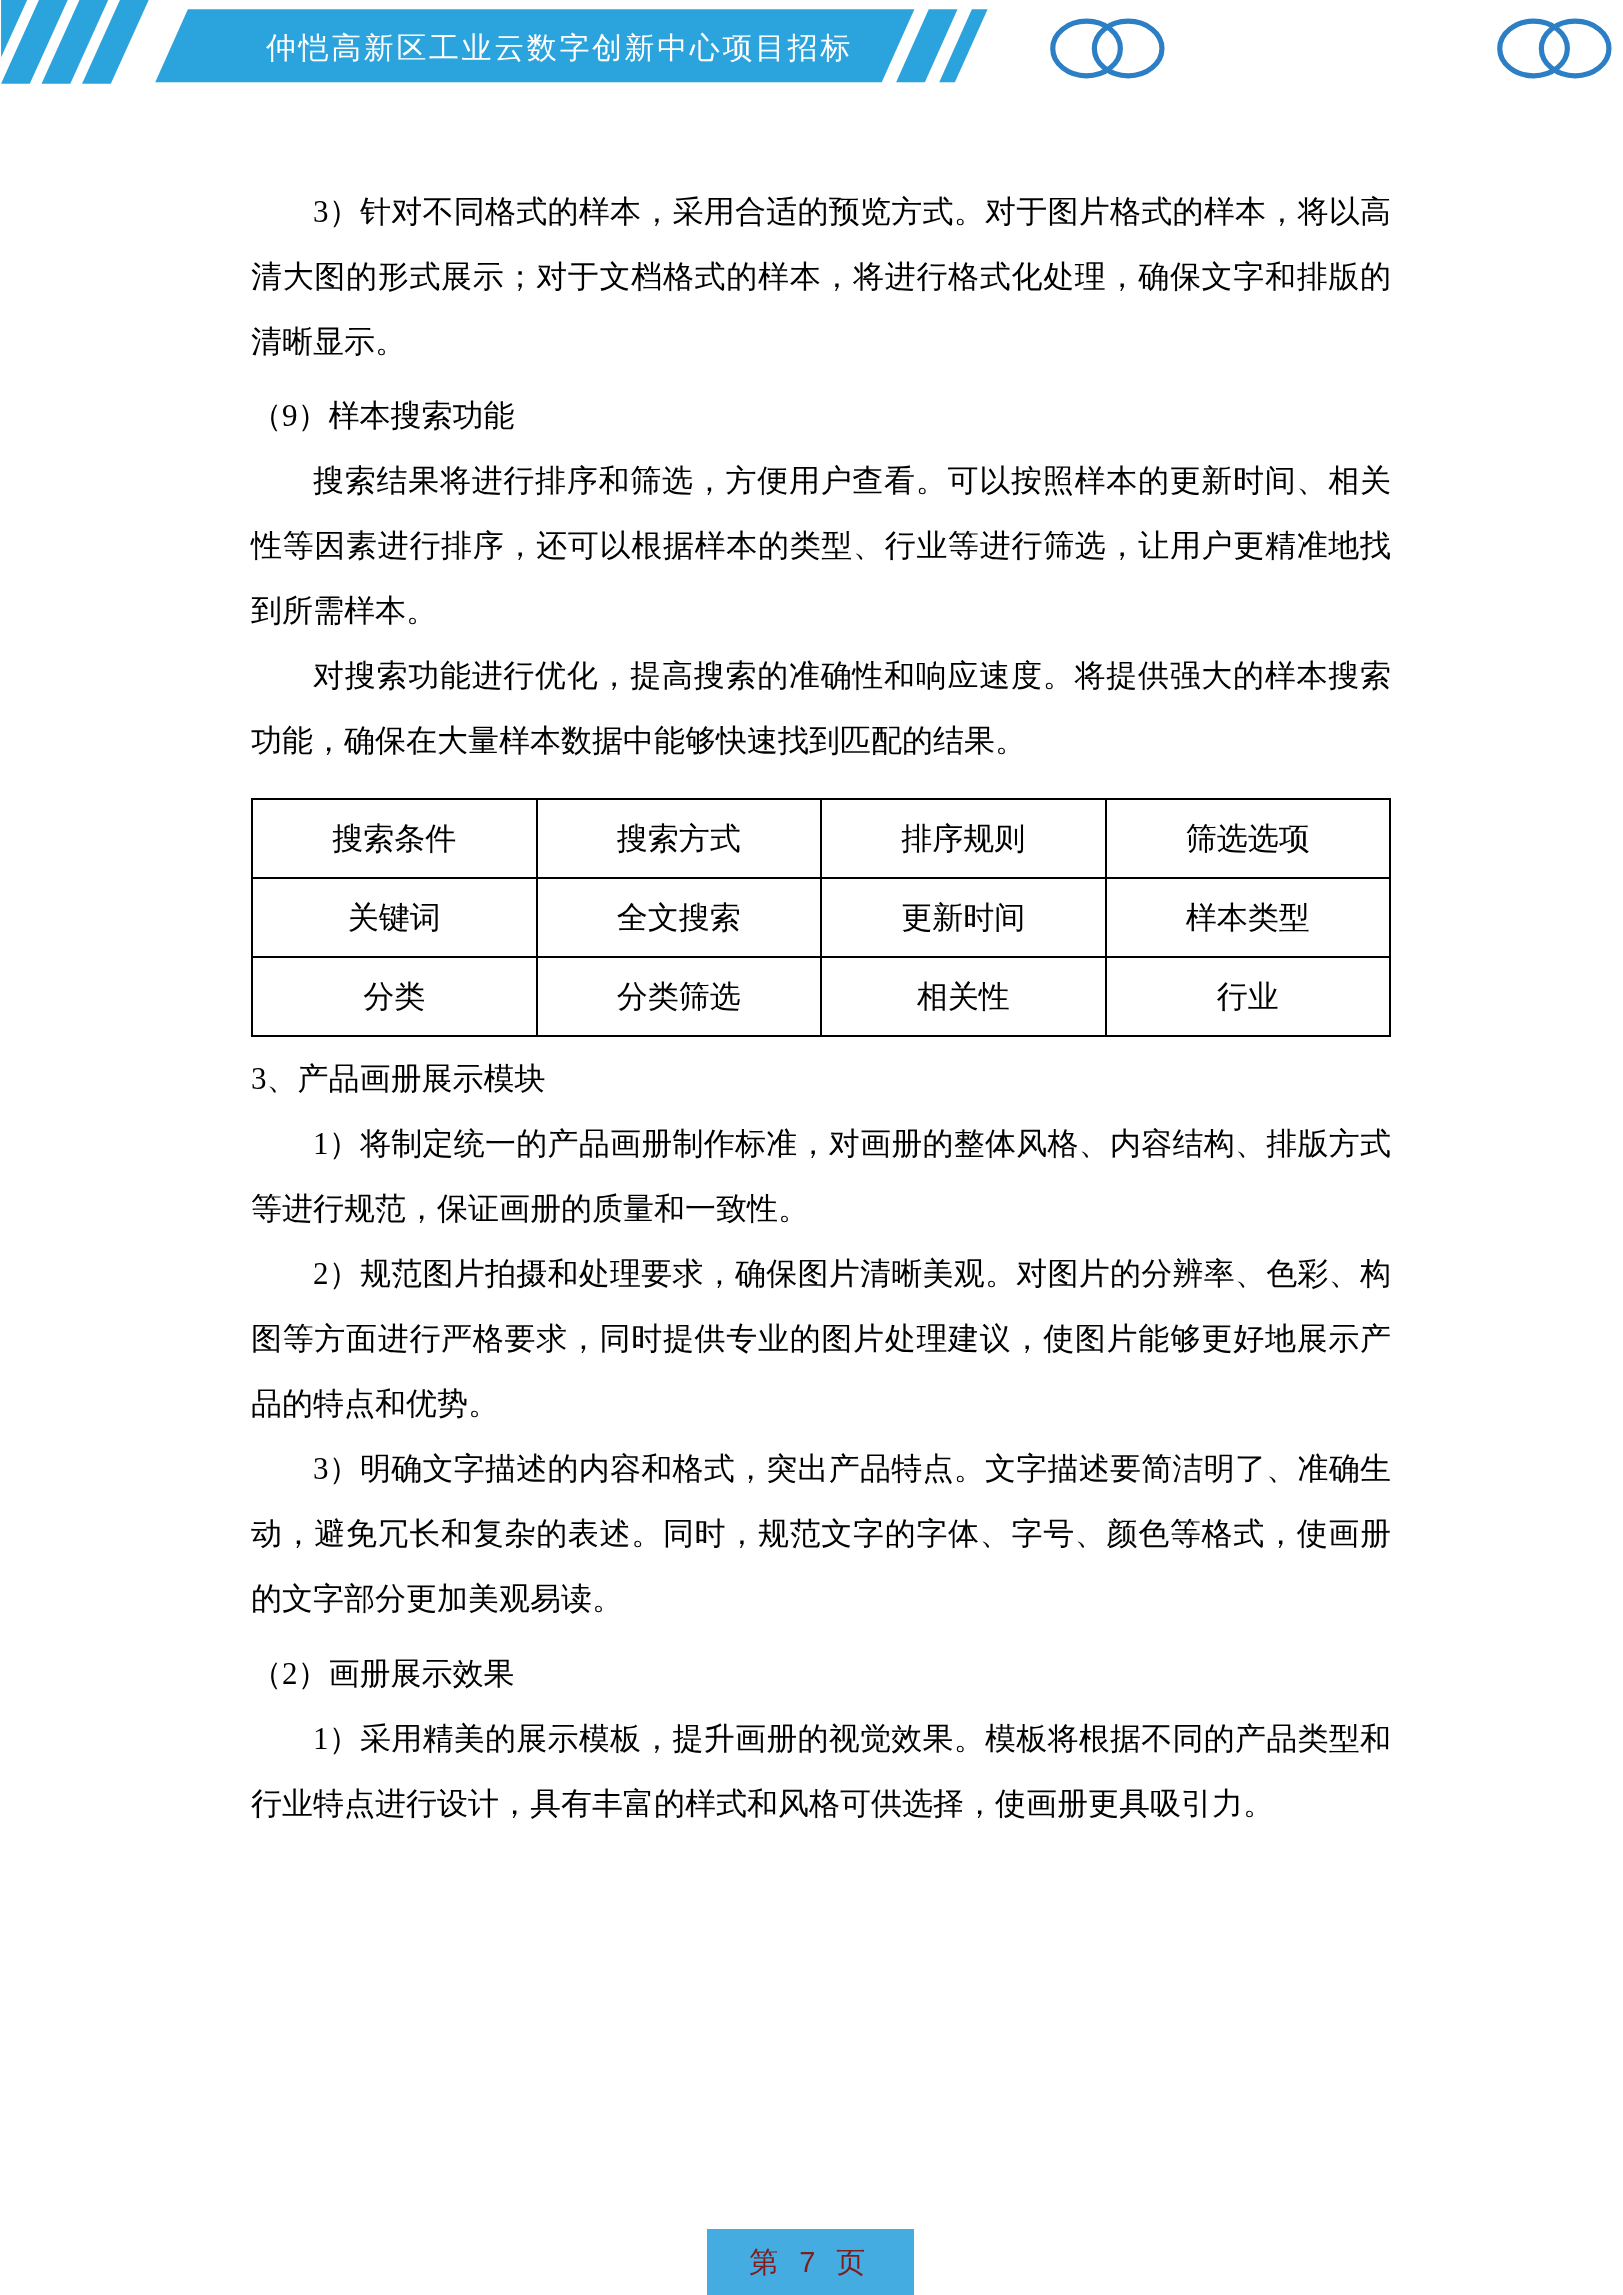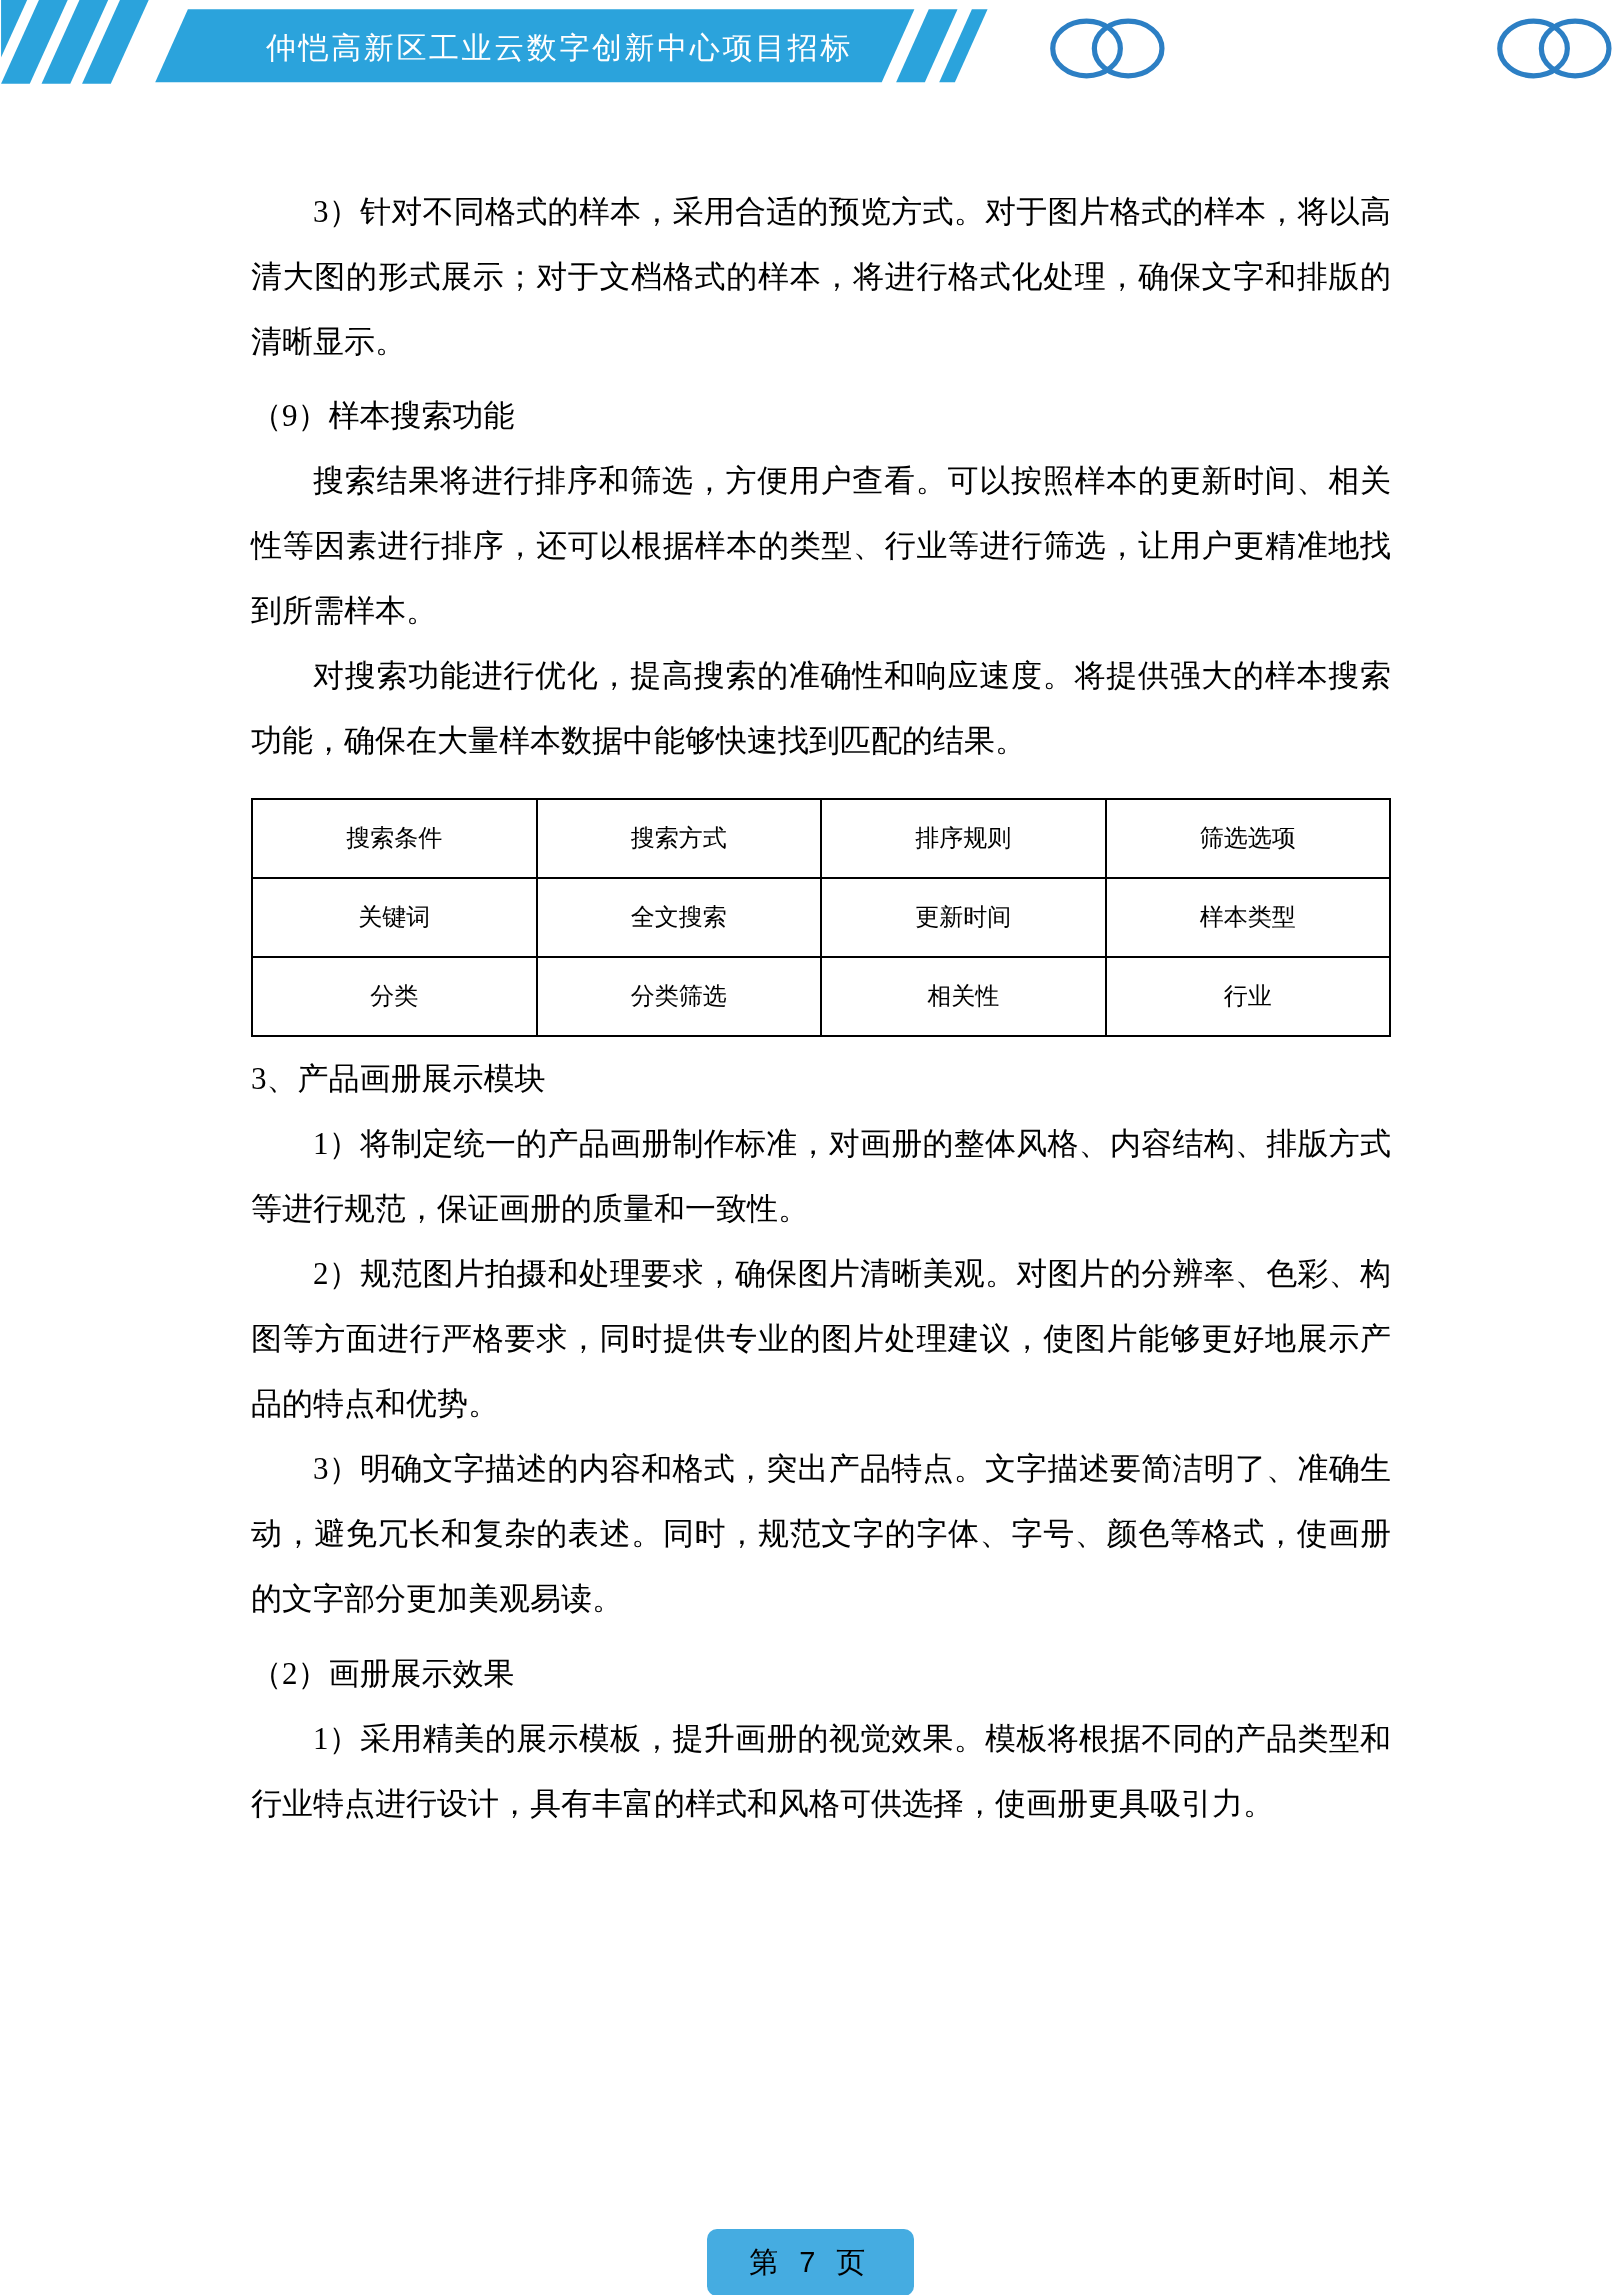--- a/index.html
+++ b/index.html
@@ -68,40 +68,39 @@
     width: 1140px;
     margin: 25px 0 3.9px 0;
     border-collapse: collapse;
     table-layout: fixed;
   }
   .search-table td {
     border: 2px solid #000000;
     height: 77px;
     text-align: center;
     vertical-align: middle;
-    font-size: 24px;
+    font-size: 31px;
     padding: 0;
   }
 
   
   .footer-badge {
     position: absolute;
     left: 707px;
     top: 2229px;
     width: 207px;
     height: 67px;
     background: #45ACE1;
-    color: #000000;
+    color: #7f1d1d;
     display: flex;
     align-items: center;
     justify-content: center;
     font-family: "Liberation Sans", "DejaVu Sans", sans-serif;
     font-size: 29px;
     letter-spacing: 6.5px;
-    border-radius: 10px;
   }
 </style>
 </head>
 <body>
 
 <div class="header">
   <svg class="header-svg" width="1623" height="98" viewBox="0 0 2481 150">
 
     <polygon points="0,0 40,0 0,88" fill="#2BA3DC"></polygon>
 

